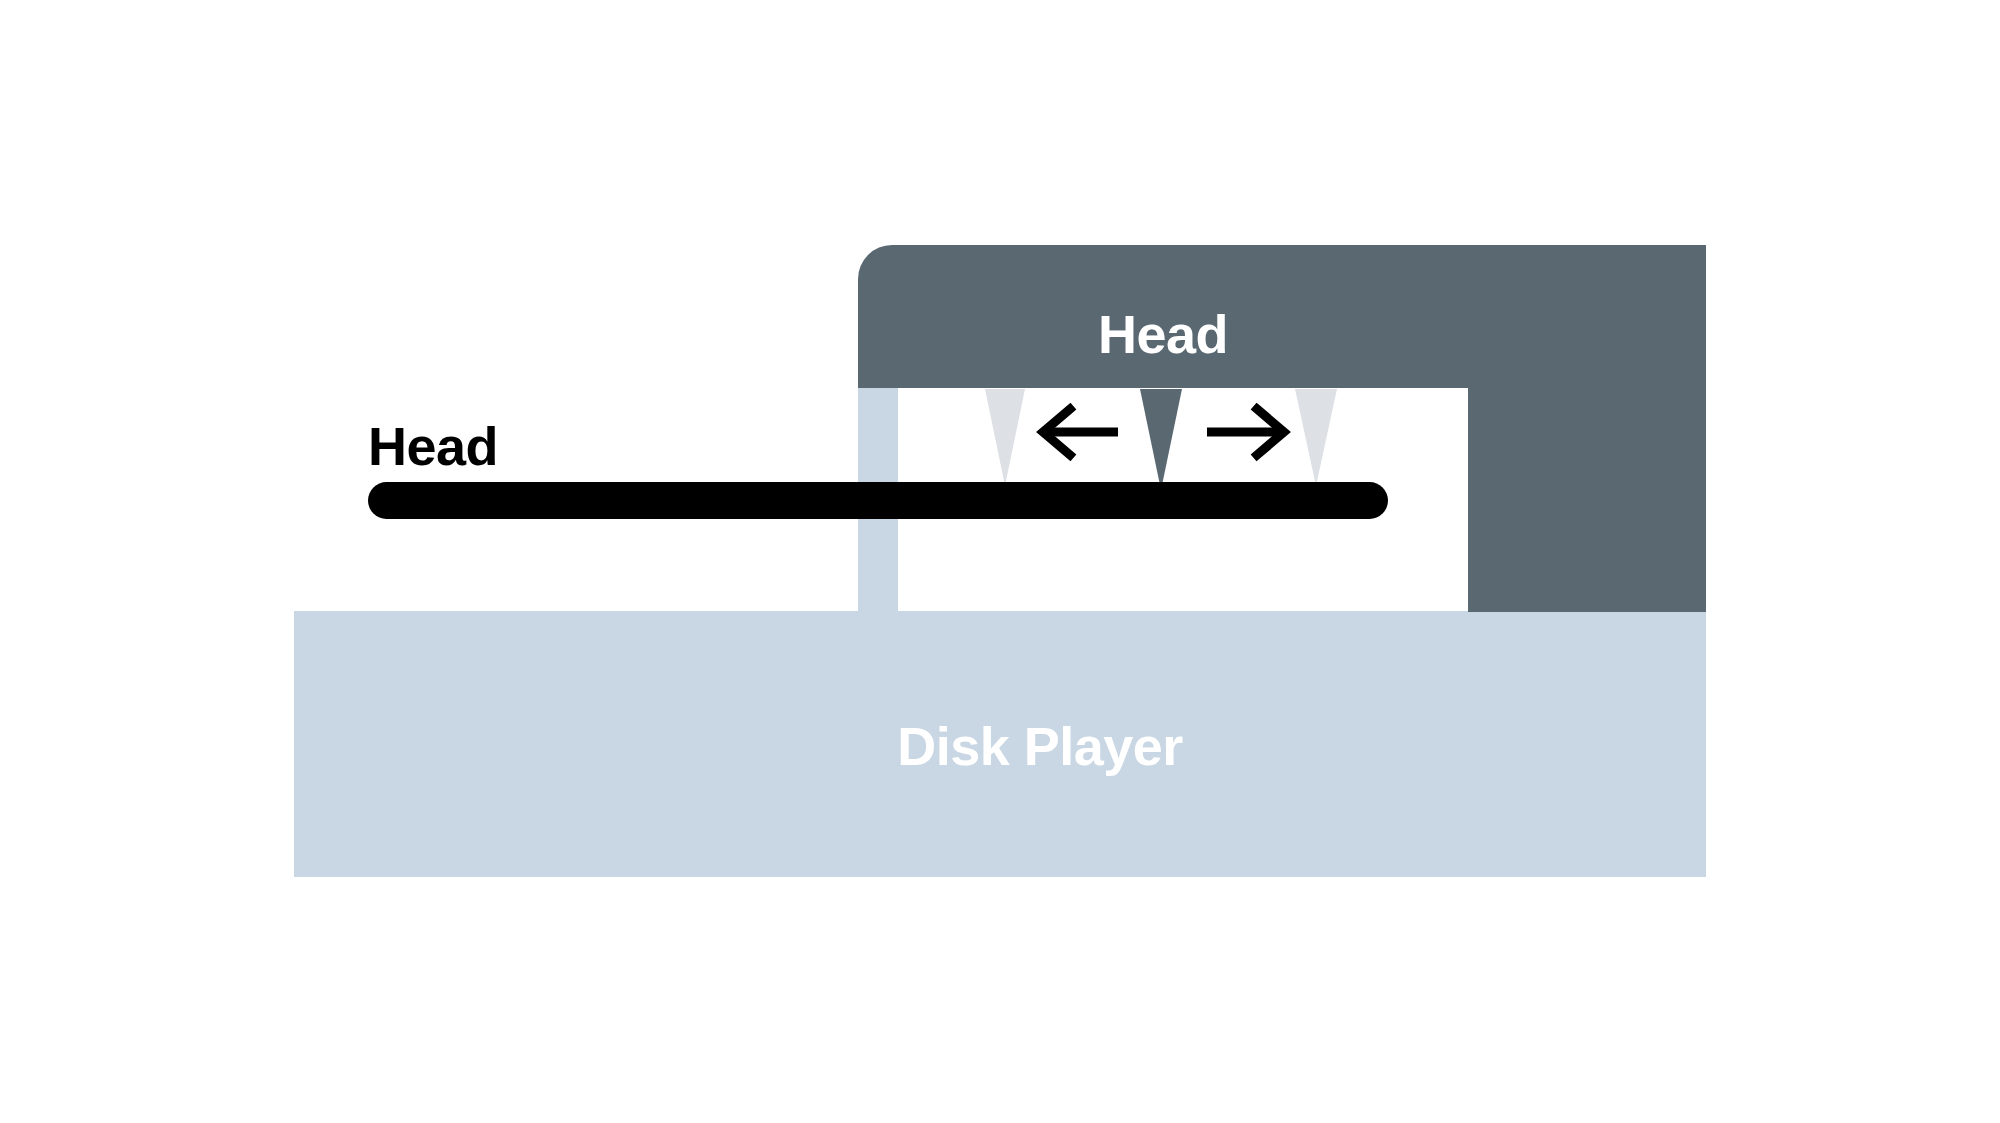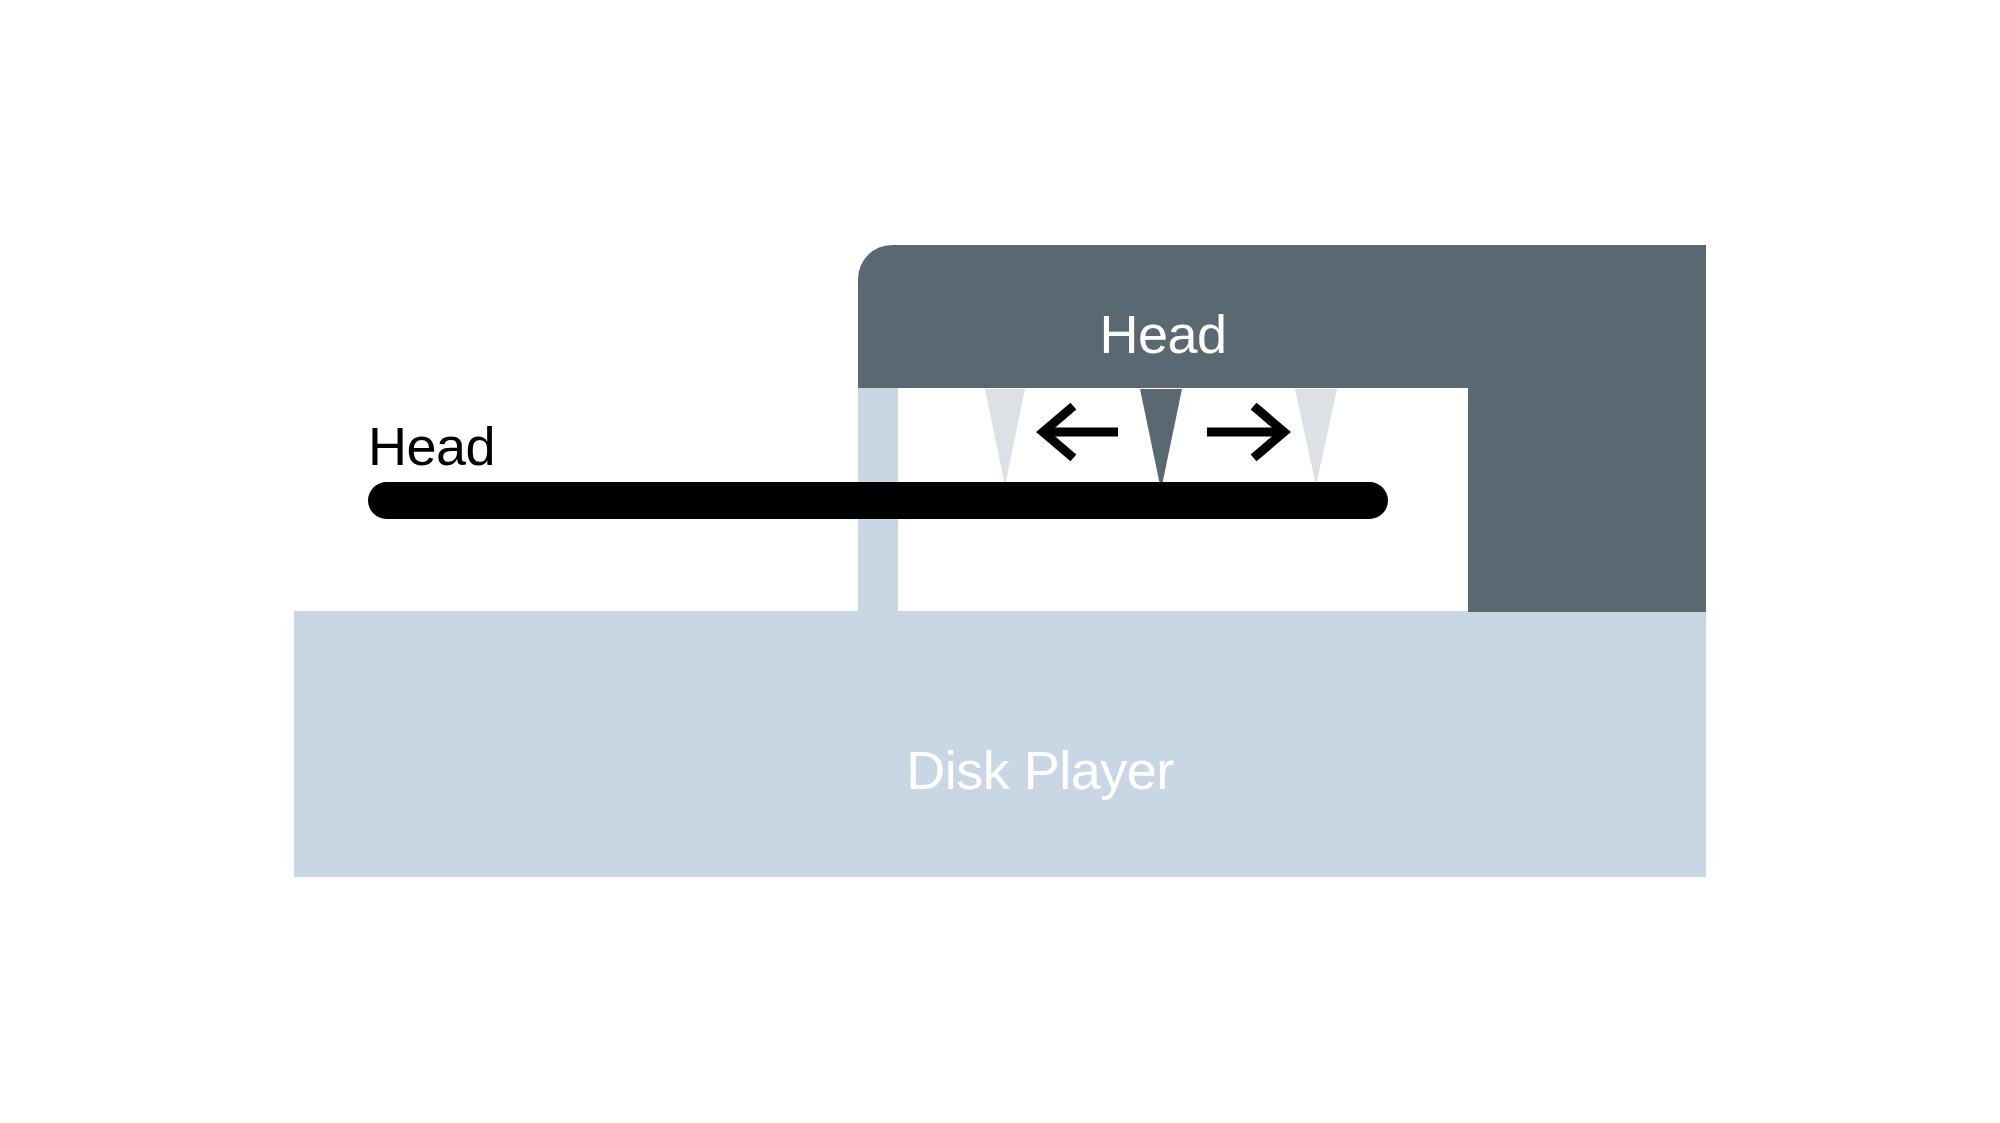--- a/index.html
+++ b/index.html
@@ -20,21 +20,21 @@
   #diagram-svg {
     position: absolute;
     left: 0;
     top: 0;
     width: 2000px;
     height: 1123px;
     display: block;
   }
   .label {
     position: absolute;
-    font-weight: normal;
+    font-weight: bold;
     white-space: nowrap;
     letter-spacing: -0.5px;
   }
   #label-head {
     color: #ffffff;
     font-size: 54px;
     left: 1060px;
     top: 303px;
     width: 206px;
     text-align: center;
@@ -46,21 +46,20 @@
     top: 415px;
     text-align: left;
   }
   #label-disk-player {
     color: #ffffff;
     font-size: 54px;
     left: 760px;
     top: 715px;
     width: 560px;
     text-align: center;
-    margin-top: 24px;
   }
 </style>
 </head>
 <body>
 
 <div id="stage">
 
   <svg id="diagram-svg" viewBox="0 0 2000 1123" xmlns="http://www.w3.org/2000/svg">
 
     <rect x="294" y="611" width="1412" height="266" fill="#c9d6e3"></rect>

